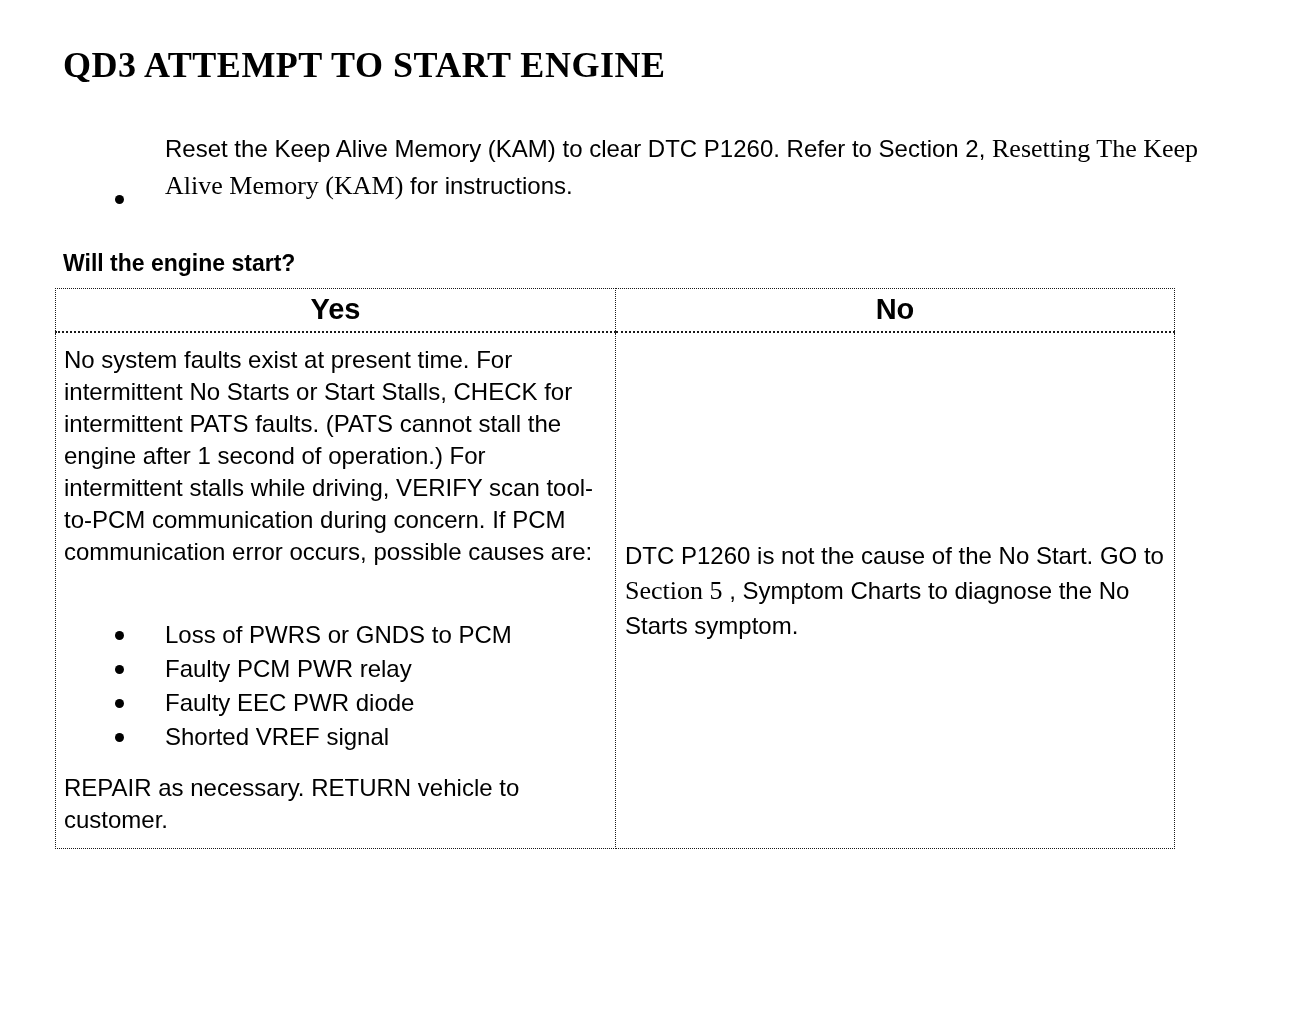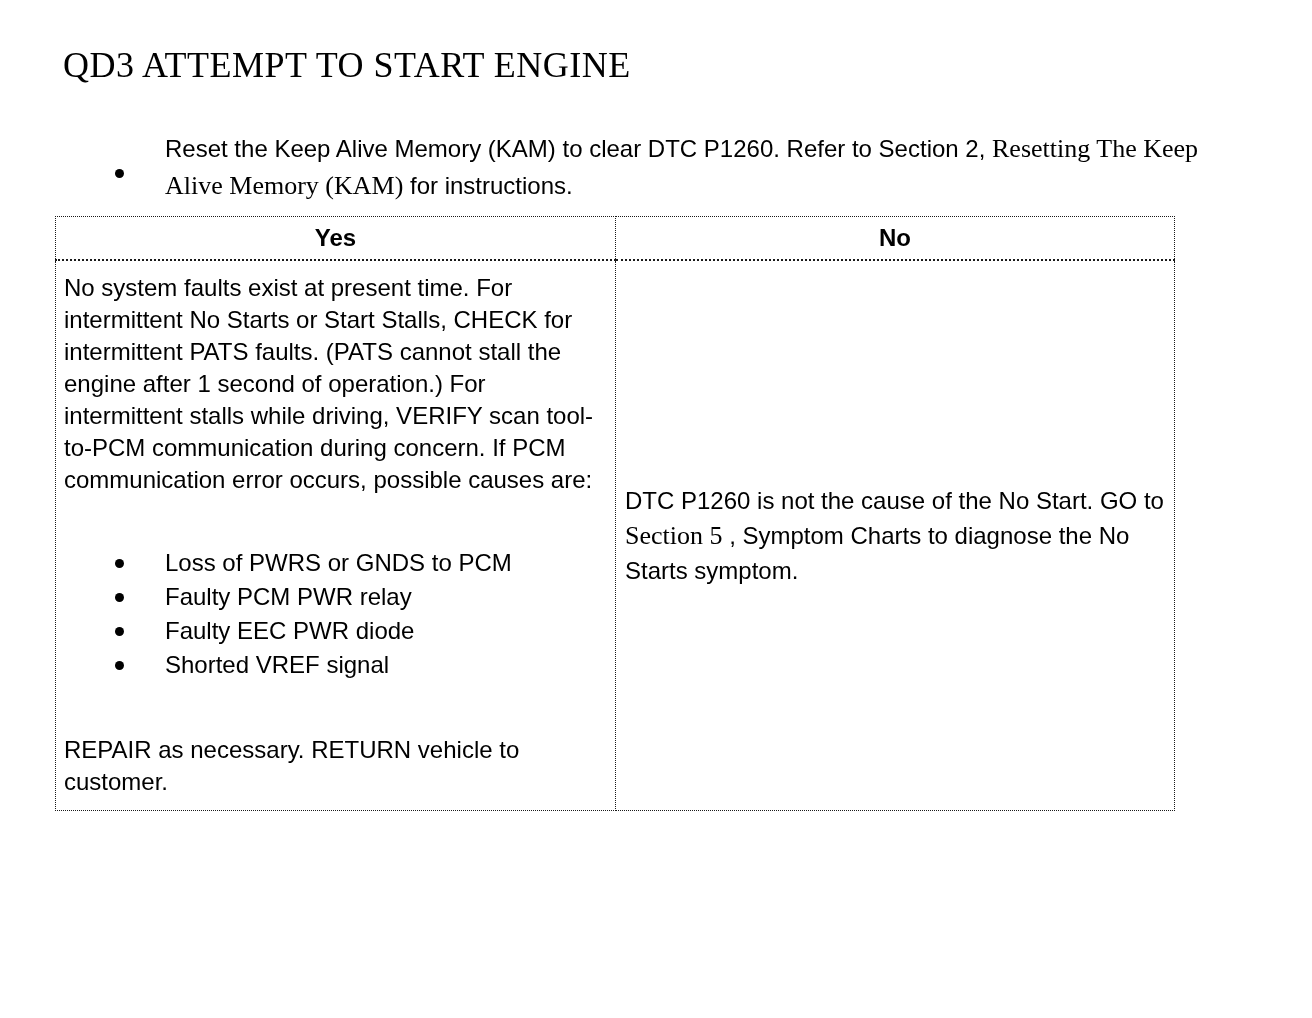--- a/index.html
+++ b/index.html
@@ -13,33 +13,33 @@
     position: relative;
     width: 1312px;
     height: 1018px;
     background: #ffffff;
     box-sizing: border-box;
     padding: 46px 60px 0 63px;
     overflow: hidden;
   }
   .page-title {
     font-family: "Liberation Serif", "DejaVu Serif", serif;
-    font-weight: normal;
+    font-weight: bold;
     font-size: 36px;
     letter-spacing: 0.5px;
     margin: 0;
     line-height: 1.1;
   }
   
   .intro-list {
     margin-top: 44px;
   }
   .bullet-row {
     display: flex;
-    align-items: center;
+    align-items: flex-end;
     line-height: 37px;
     font-size: 24px;
   }
   .bullet-row + .bullet-row { margin-top: 10px; }
   .dot {
     flex: 0 0 auto;
     width: 9px;
     height: 9px;
     border-radius: 50%;
     background: #000;
@@ -67,21 +67,21 @@
     border-collapse: collapse;
     table-layout: fixed;
   }
   .decision-table th,
   .decision-table td {
     border: 1px dotted #1a1a1a;
     box-sizing: border-box;
   }
   .decision-table th {
     height: 44px;
-    font-size: 24px;
+    font-size: 29px;
     font-weight: bold;
     text-align: center;
     vertical-align: middle;
     border-bottom: 2px dotted #1a1a1a;
   }
   .col-yes { width: 560px; }
   .col-no  { width: 559px; }
   .cell-yes {
     vertical-align: top;
     padding: 11px 8px 12px 8px;
@@ -99,36 +99,37 @@
     display: flex;
     align-items: flex-start;
     font-size: 24px;
     line-height: 34px;
   }
   .cause-row .dot {
     margin-left: 51px;
     margin-top: 13px;
     margin-right: 41px;
   }
-  .yes-footer { margin-top: 52px; }
+  .yes-footer { margin-top: 18px; }
 </style>
 </head>
 <body>
 
 <div class="page">
 
   <h1 class="page-title">QD3 ATTEMPT TO START ENGINE</h1>
 
   <div class="intro-list">
     <div class="bullet-row">
       <span class="dot"></span>
       <span class="bullet-text"><span>Reset the Keep Alive Memory (KAM) to clear DTC P1260. Refer to Section 2, </span><span class="ref-serif">Resetting The Keep Alive Memory (KAM)</span><span> for instructions.</span></span>
     </div>
   </div>
 
+  <div class="question">Will the engine start?</div>
 
   <table class="decision-table">
     <colgroup>
       <col class="col-yes">
       <col class="col-no">
     </colgroup>
     <thead>
       <tr>
         <th>Yes</th>
         <th>No</th>

